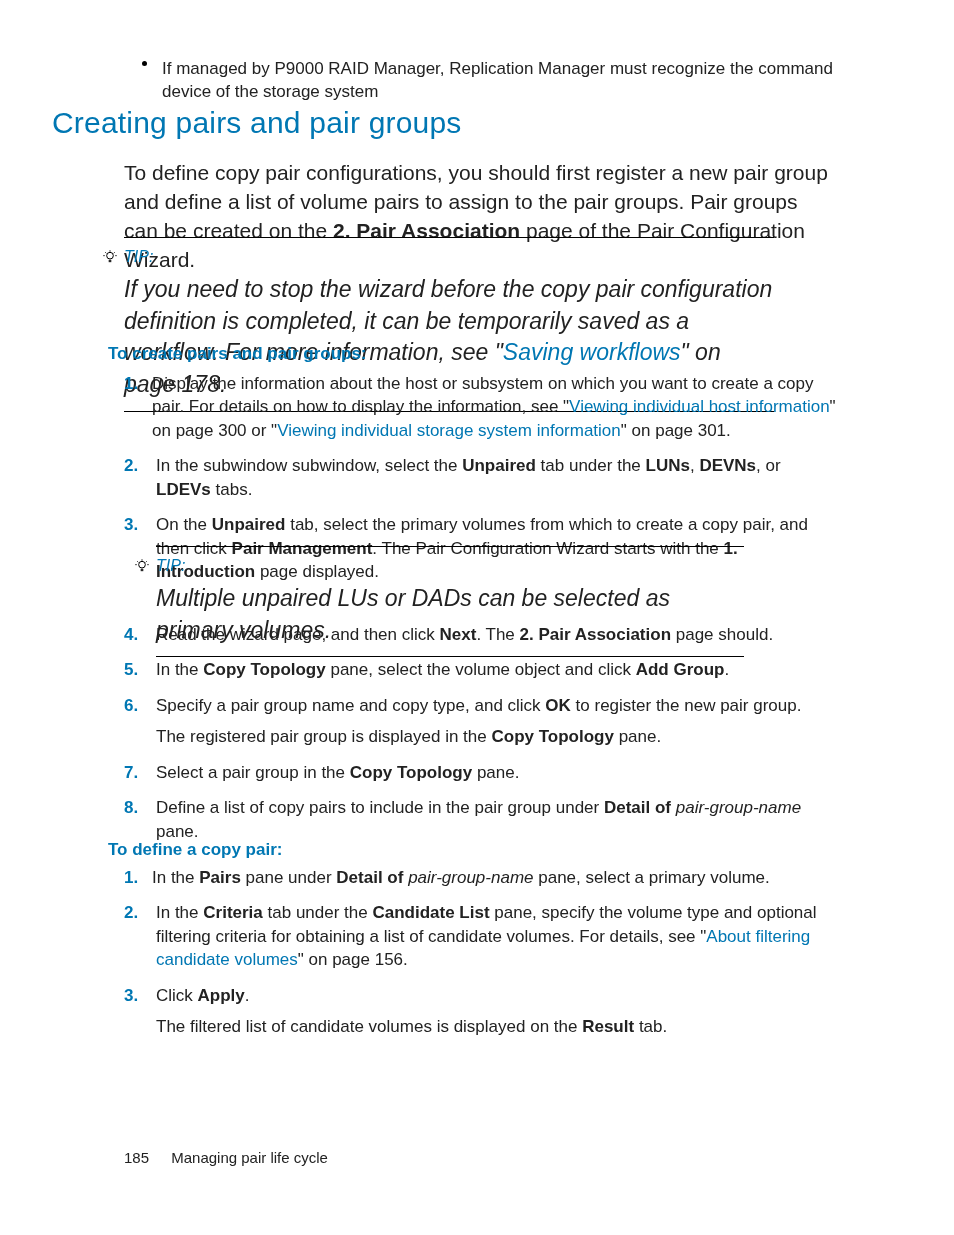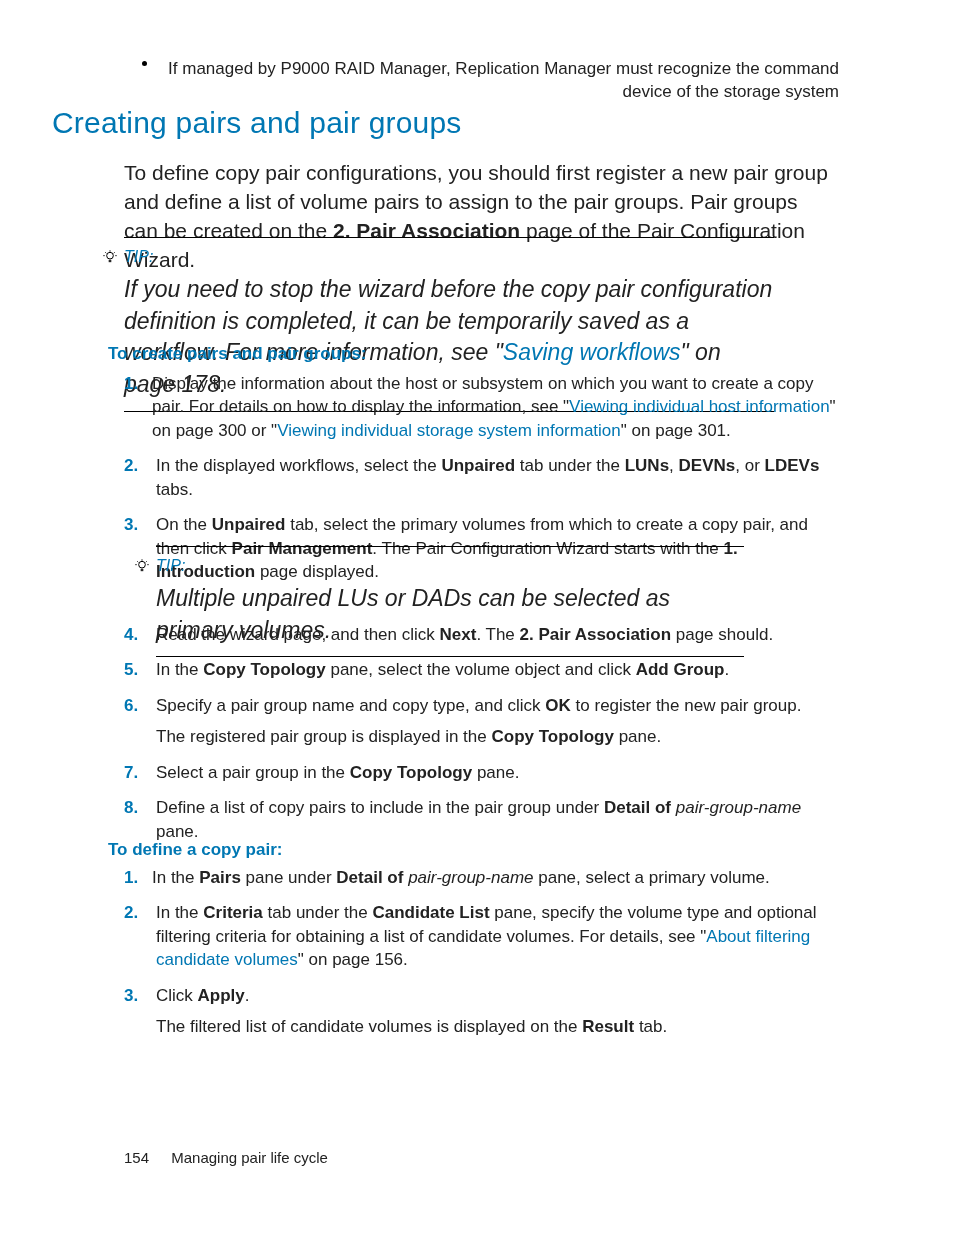--- a/index.html
+++ b/index.html
@@ -17,21 +17,21 @@
   }
   .bullet-row {
     position: absolute;
     left: 142px; right: 115px; top: 58px;
     font-size: 17px; line-height: 1.35;
   }
   .bullet-row .dot {
     position: absolute; left: 0; top: 3px;
     width: 5px; height: 5px; background: #000; border-radius: 50%;
   }
-  .bullet-row .txt { display: block; margin-left: 20px; text-align: right; }
+  .bullet-row .txt { display: block; margin-left: 20px; }
 
   .h1 {
     position: absolute;
     left: 52px; top: 106px;
     font-size: 30px; font-weight: 400;
     color: #0077b3;
     letter-spacing: .2px;
   }
   .intro {
     position: absolute;
@@ -127,21 +127,21 @@
 <div class="ol" style="top:372px">
   <div class="item">
     <span class="num tight">1.</span>
     <span class="body">
       <span>Display the information about the host or subsystem on which you want to create a copy pair. For details on how to display the information, see "</span><span class="link">Viewing individual host information</span><span>" on page 300 or "</span><span class="link">Viewing individual storage system information</span><span>" on page 301.</span>
     </span>
   </div>
   <div class="item">
     <span class="num">2.</span>
     <span class="body">
-      <span>In the displayed workflows, select the </span><b>Unpaired</b><span> tab under the </span><b>LUNs</b><span>, </span><b>DEVNs</b><span>, or </span><b>LDEVs</b><span> tabs.</span>
+      <span>In the subwindow subwindow, select the </span><b>Unpaired</b><span> tab under the </span><b>LUNs</b><span>, </span><b>DEVNs</b><span>, or </span><b>LDEVs</b><span> tabs.</span>
     </span>
   </div>
   <div class="item">
     <span class="num">3.</span>
     <span class="body">
       <span>On the </span><b>Unpaired</b><span> tab, select the primary volumes from which to create a copy pair, and then click </span><b>Pair Management</b><span>. The Pair Configuration Wizard starts with the </span><b>1. Introduction</b><span> page displayed.</span>
     </span>
   </div>
 </div>
 
@@ -213,17 +213,17 @@
     <span class="body">
       <span>Click </span><b>Apply</b><span>.</span>
       <div class="sub">
         <span>The filtered list of candidate volumes is displayed on the </span><b>Result</b><span> tab.</span>
       </div>
     </span>
   </div>
 </div>
 
 <div class="footer">
-  <span class="pg">154</span>
+  <span class="pg">185</span>
   <span>Managing pair life cycle</span>
 </div>
 
 </div>
 
 </body></html>

